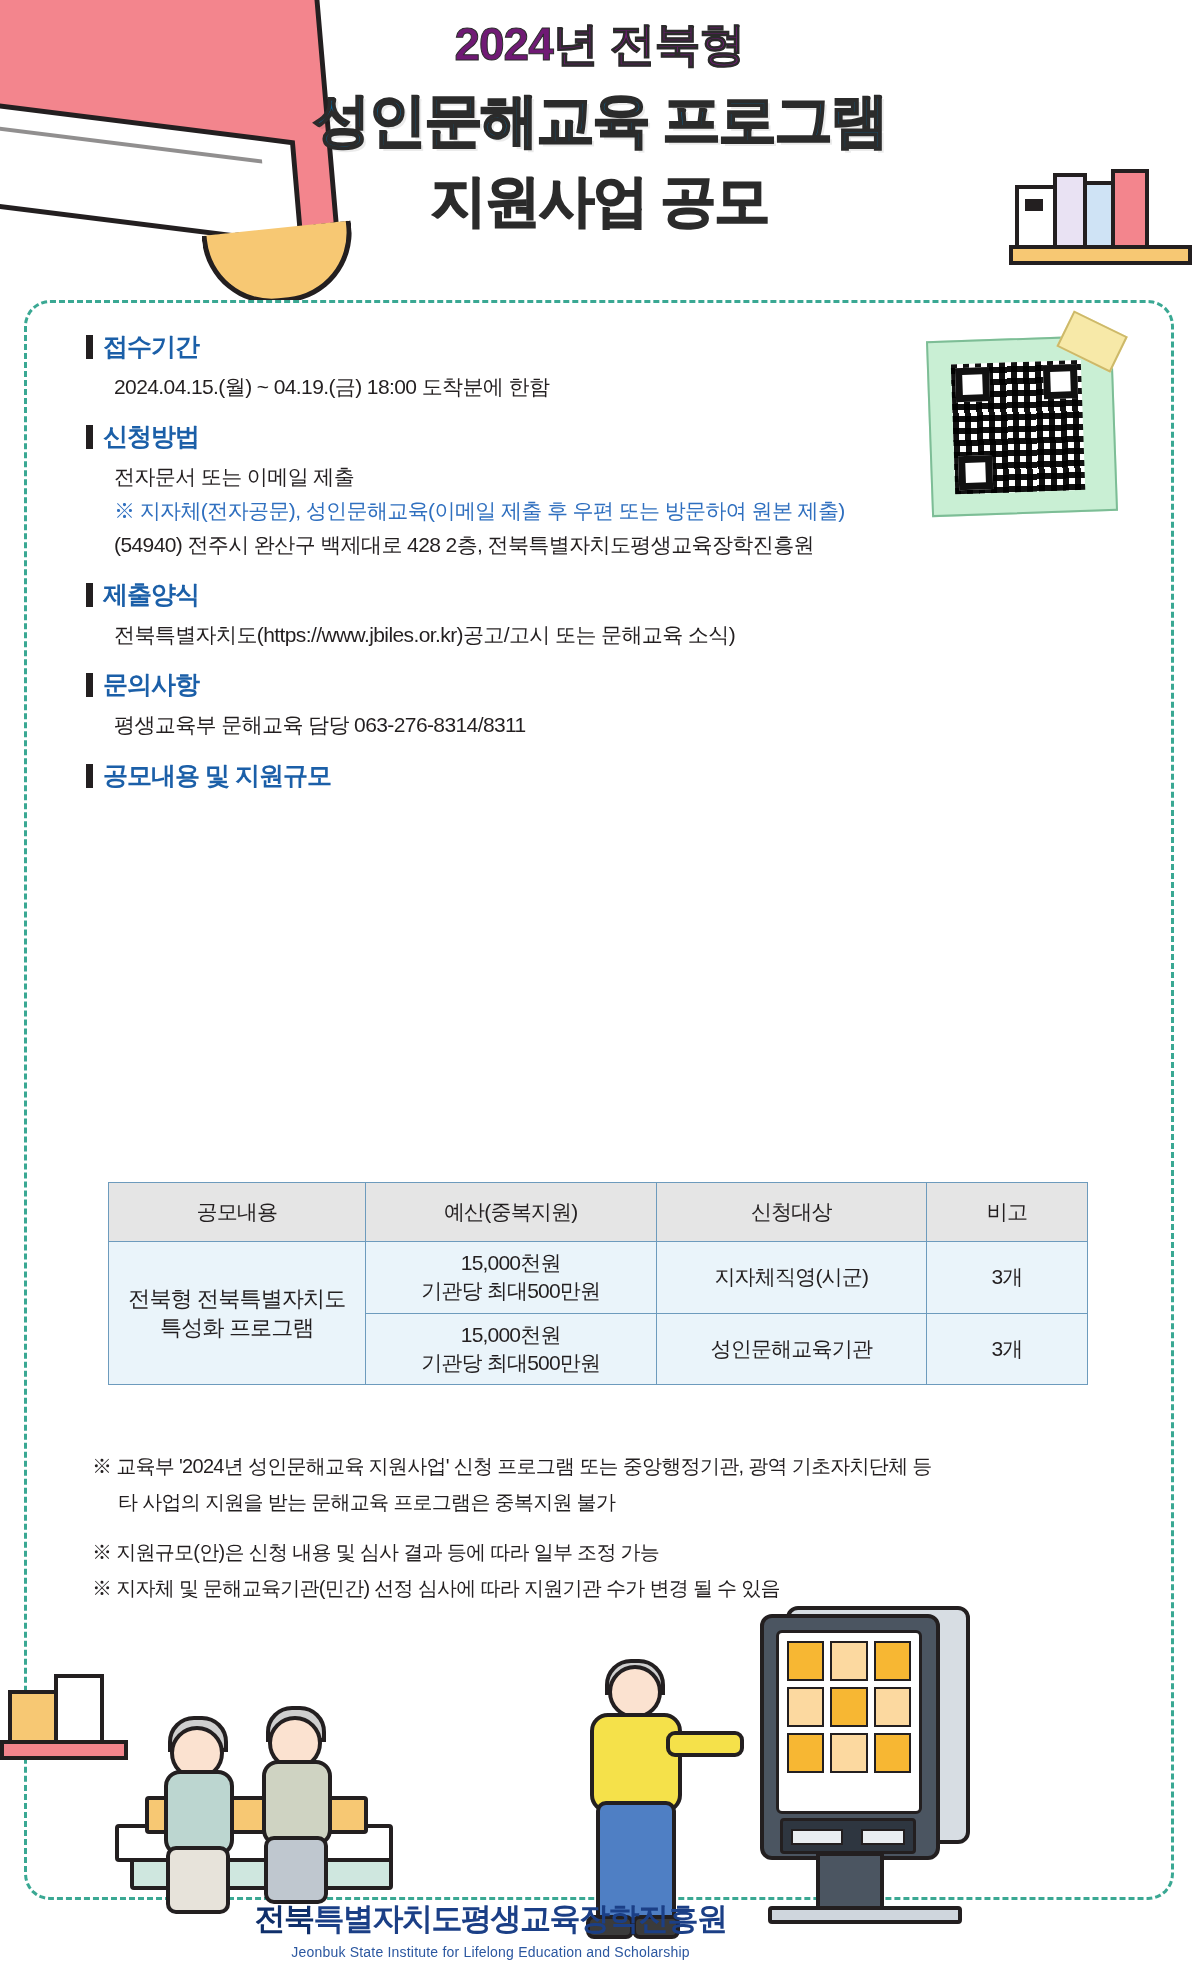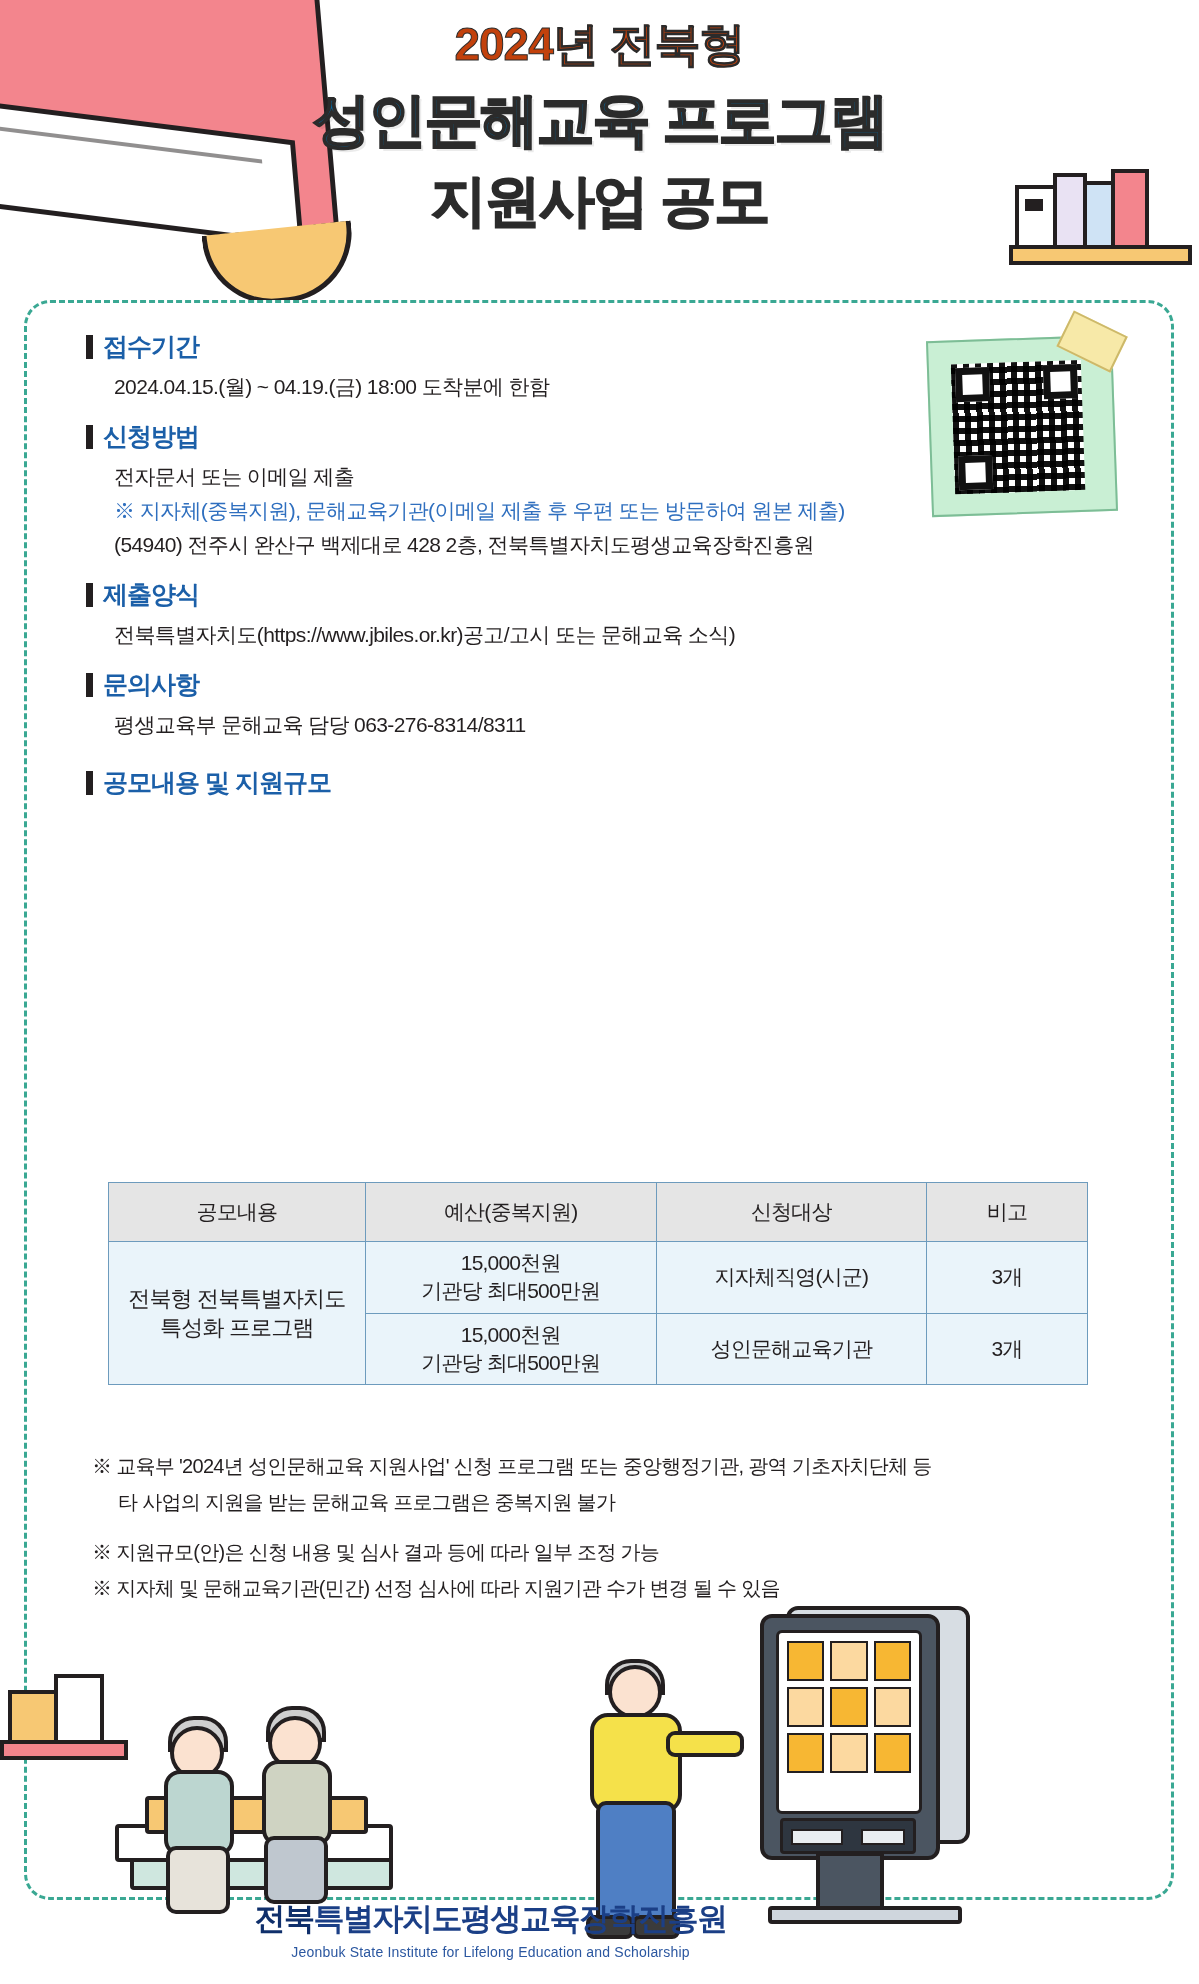--- a/index.html
+++ b/index.html
@@ -101,21 +101,21 @@
     position: absolute;
     left: 0; top: 14px;
     width: 1199px;
     text-align: center;
     z-index: 5;
   }
   .title-line1 {
     font-family: "Liberation Sans", sans-serif;
     font-size: 46px;
     font-weight: bold;
-    color: #c2410c;
+    color: #701a75;
     letter-spacing: -1px;
     -webkit-text-stroke: 1px #2b2b2b;
     margin-bottom: 6px;
   }
   .title-line2 {
     font-size: 58px;
     font-weight: bold;
     color: #0369a1;
     letter-spacing: -2px;
     -webkit-text-stroke: 2px #2b2b2b;
@@ -361,21 +361,21 @@
     </div>
 
 
     <div class="block">
       <div class="block-head">
         <span class="bar"></span>
         <span class="block-title">신청방법</span>
       </div>
       <div class="block-body">
         <div>전자문서 또는 이메일 제출</div>
-        <div class="blue-note">※ 지자체(중복지원), 문해교육기관(이메일 제출 후 우편 또는 방문하여 원본 제출)</div>
+        <div class="blue-note">※ 지자체(전자공문), 성인문해교육(이메일 제출 후 우편 또는 방문하여 원본 제출)</div>
         <div>(54940) 전주시 완산구 백제대로 428 2층, 전북특별자치도평생교육장학진흥원</div>
       </div>
     </div>
 
     <div class="block">
       <div class="block-head">
         <span class="bar"></span>
         <span class="block-title">제출양식</span>
       </div>
       <div class="block-body">
@@ -386,21 +386,21 @@
     <div class="block">
       <div class="block-head">
         <span class="bar"></span>
         <span class="block-title">문의사항</span>
       </div>
       <div class="block-body">
         <div>평생교육부 문해교육 담당 063-276-8314/8311</div>
       </div>
     </div>
 
-    <div class="block" style="margin-top:24px;">
+    <div class="block" style="margin-top:17px;">
       <div class="block-head">
         <span class="bar"></span>
         <span class="block-title">공모내용 및 지원규모</span>
       </div>
     </div>
 
   </div>
 
   <div class="table-wrap">
     <table>

